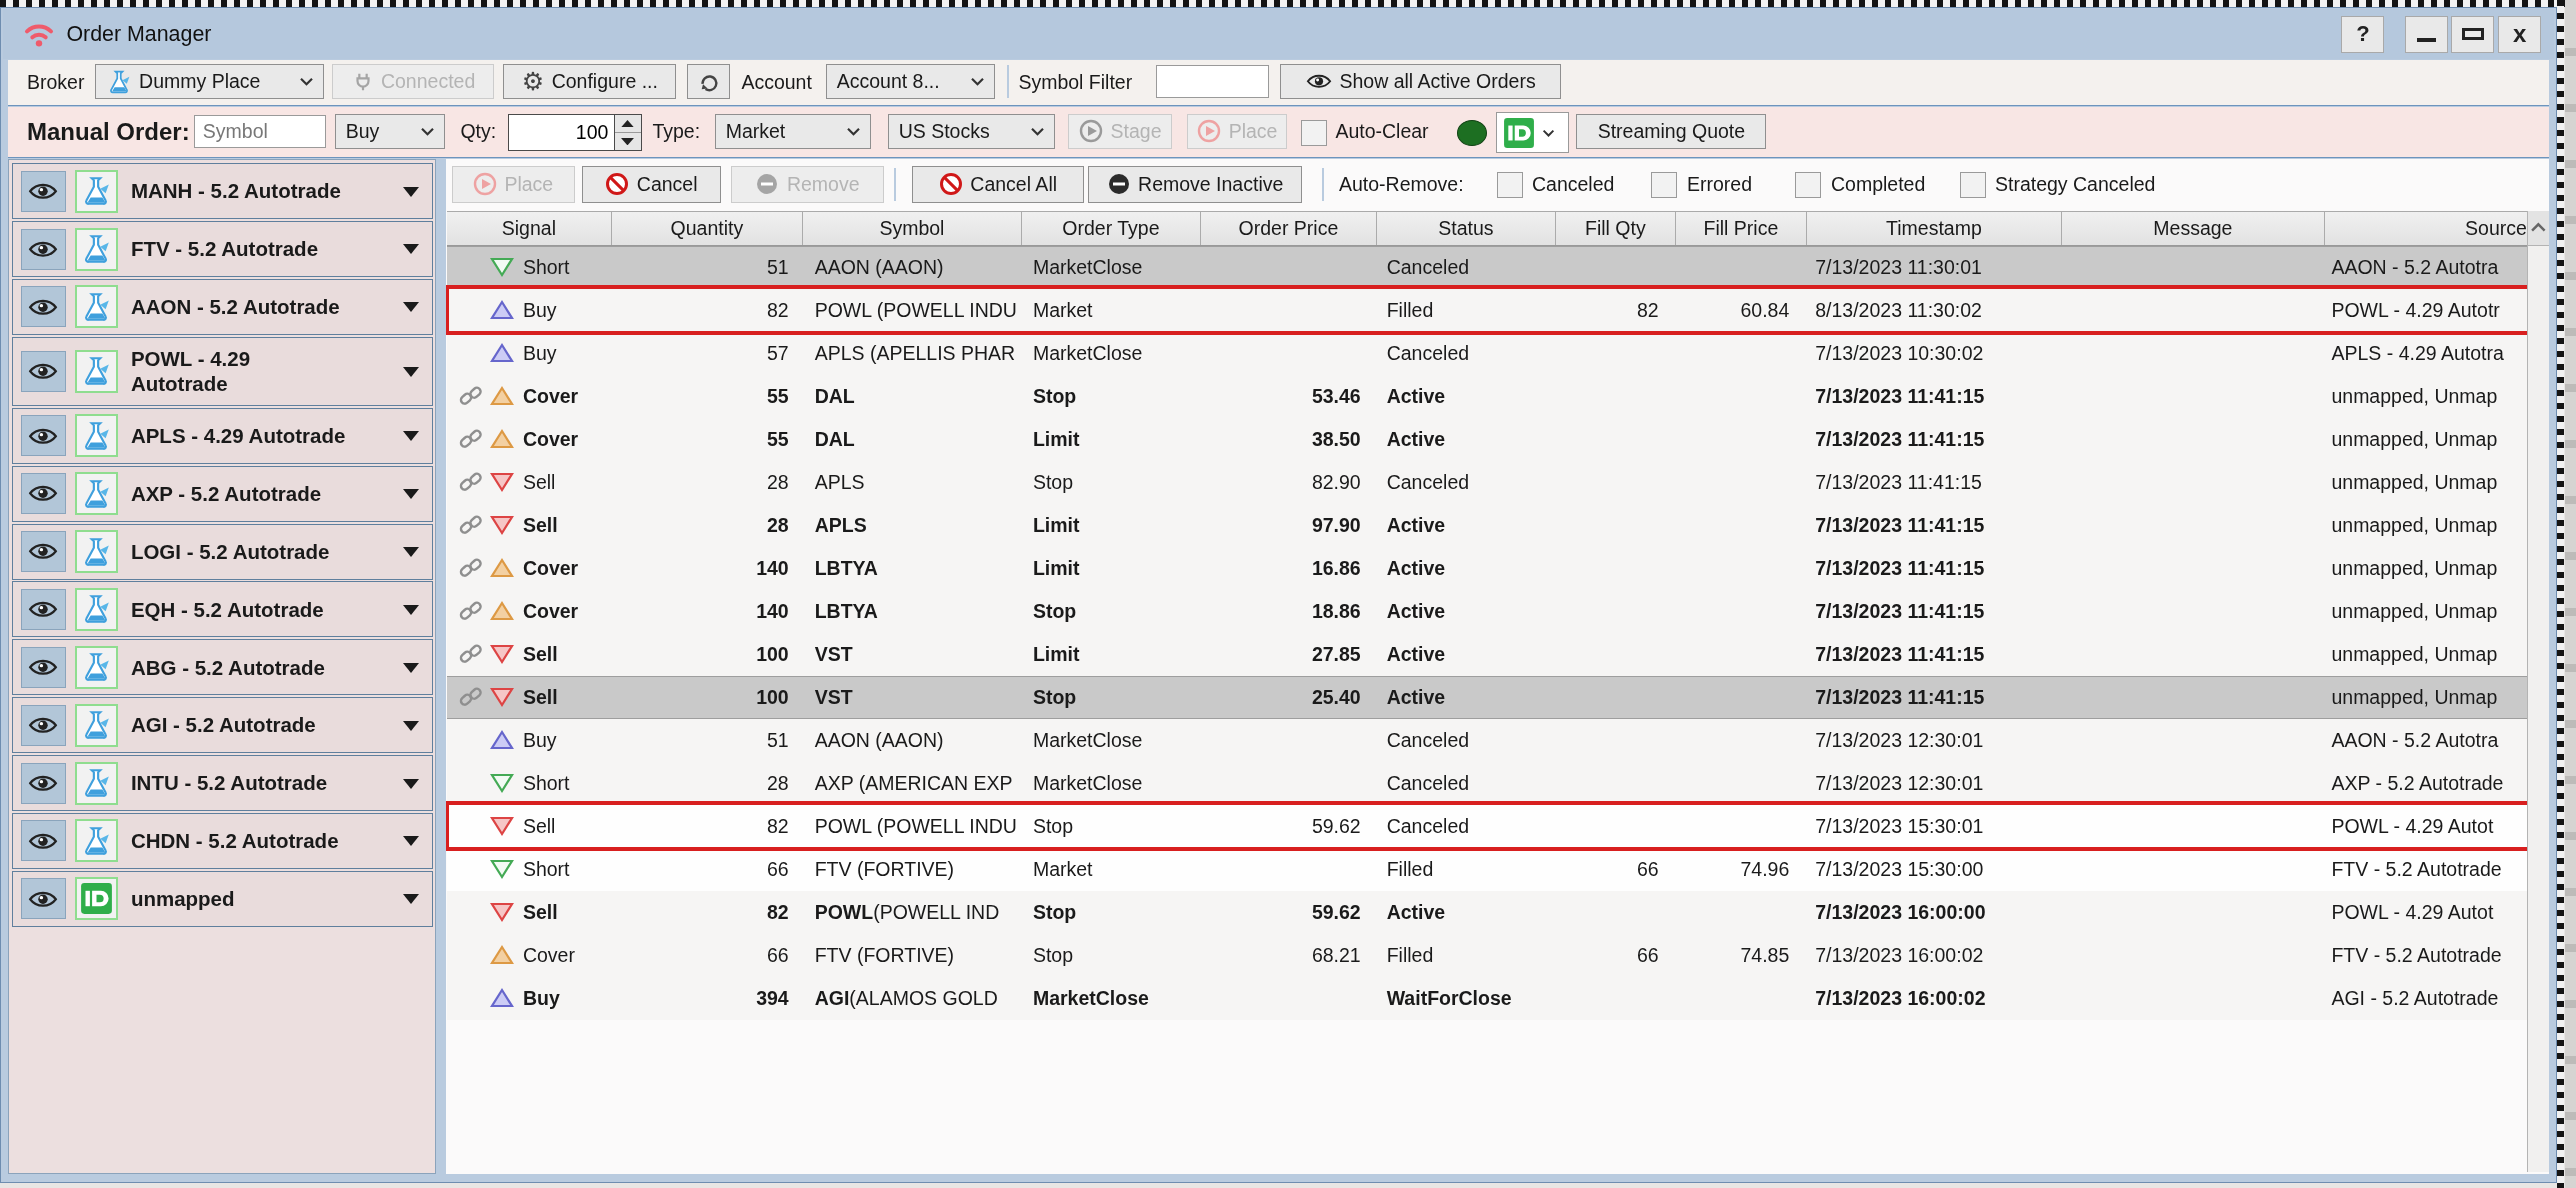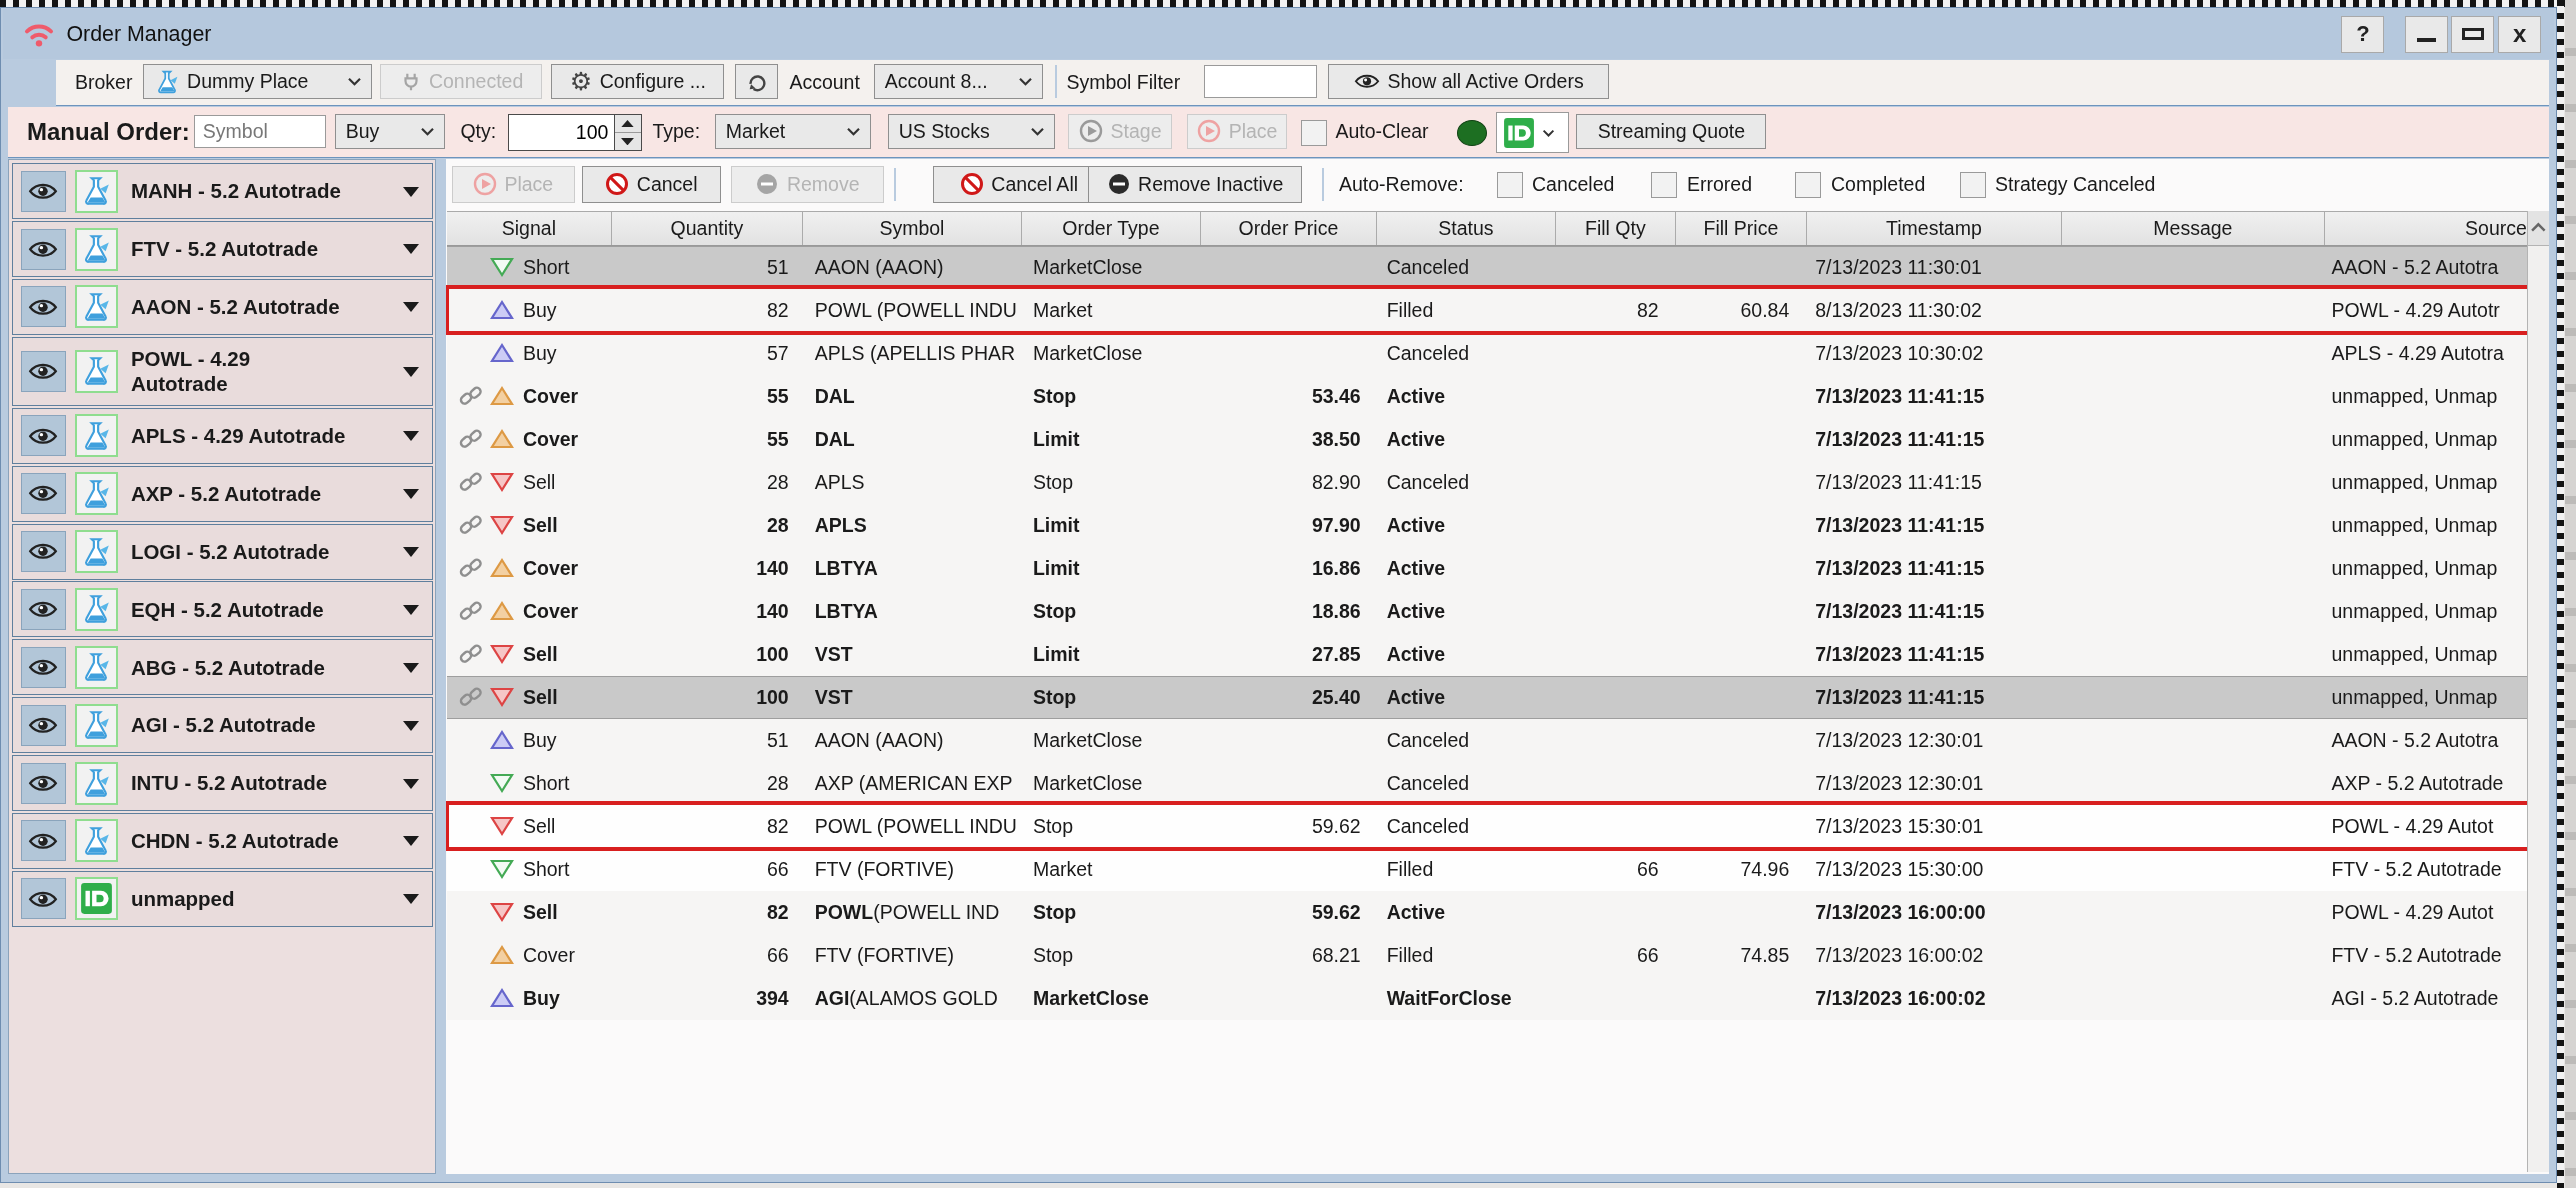--- a/index.html
+++ b/index.html
@@ -16,21 +16,21 @@
   .title-icon{margin-left:20.5px;width:32px;height:28px;}
   .title-text{margin-left:11px;font-size:21.4px;color:#111;}
   .tb-spacer{flex:1;}
   .winbtn{width:43px;height:37px;background:#e9e9e9;border:0.9px solid #a9a9a9;display:flex;align-items:center;justify-content:center;
     font-size:22px;font-weight:bold;color:#222;margin-left:3.7px;box-sizing:border-box;}
   .winbtn.help{margin-right:16.7px;}
   .winbtn.close{margin-right:13px;}
   .glyph-min{width:18.6px;height:3.7px;background:#222;margin-top:11px;}
   .glyph-max{width:22px;height:12px;border:3.7px solid #222;box-sizing:border-box;}
   
-  .tb1{position:absolute;left:7.4px;top:52px;right:7.4px;height:45px;background:#f4f1ee;border-bottom:1.9px solid #6d94bd;box-sizing:content-box;margin-left:48px;}
+  .tb1{position:absolute;left:7.4px;top:52px;right:7.4px;height:45px;background:#f4f1ee;border-bottom:1.9px solid #6d94bd;box-sizing:content-box;}
   .tb1 .lbl,.tb2 .lbl{position:absolute;top:0;height:45px;display:flex;align-items:center;font-size:19.5px;}
   .btn{position:absolute;top:4.6px;height:35px;background:#e9e9e9;border:0.9px solid #8f8f8f;display:flex;align-items:center;
     justify-content:center;font-size:19.5px;box-sizing:border-box;gap:7.4px;}
   .btn.dd{justify-content:flex-start;padding:0 9.3px;}
   .btn .chev{margin-left:auto;}
   .btn.disabled{color:#b4b4b4;background:#ededed;border-color:#cccccc;}
   .sep-v{position:absolute;top:5.6px;width:1.9px;height:33px;background:#b9cbdf;}
   .inputbox{position:absolute;top:5.6px;height:33px;background:#fff;border:0.9px solid #9a9a9a;font-size:19.5px;padding:0 7.4px;box-sizing:border-box;font-family:"Liberation Sans",sans-serif;}
   .inputbox::placeholder{color:#777;}
   
@@ -545,21 +545,21 @@
       <div class="btn disabled" style="left:285px;width:153px">
         <span>
             <svg viewBox="0 0 24 24" width="24" height="24">
               <circle cx="12" cy="12" r="10" fill="#a5a5a5"></circle>
               <rect x="6" y="10.5" width="12" height="3" fill="#fff"></rect>
             </svg>
           </span>
         <span>Remove</span>
       </div>
       <div class="sep-v" style="left:448px;top:9.3px"></div>
-      <div class="btn" style="left:487px;width:172px">
+      <div class="btn" style="left:466px;width:172px">
         <span>
             <svg viewBox="0 0 24 24" width="24" height="24">
               <circle cx="12" cy="12" r="9.5" fill="#fff" stroke="#d01818" stroke-width="3"></circle>
               <line x1="5.6" y1="5.6" x2="18.4" y2="18.4" stroke="#d01818" stroke-width="3"></line>
             </svg>
           </span>
         <span>Cancel All</span>
       </div>
       <div class="btn" style="left:642px;width:214px">
         <span>

